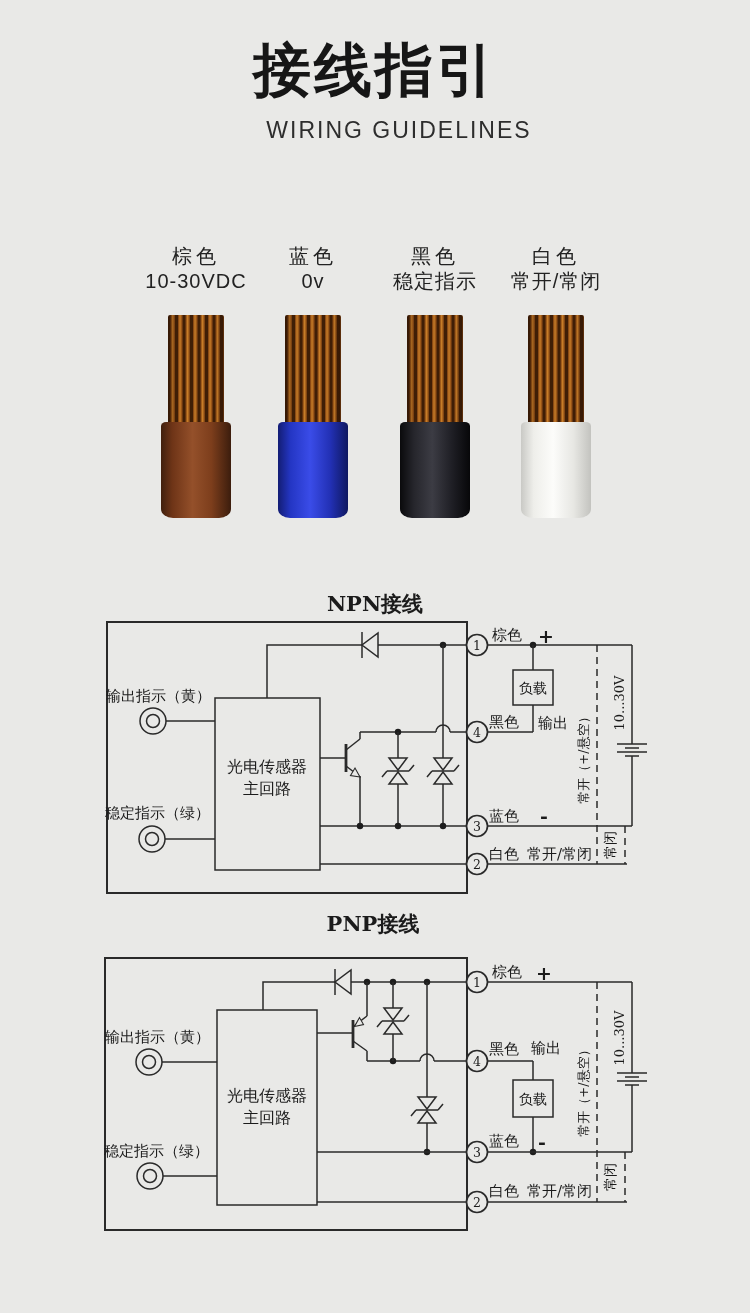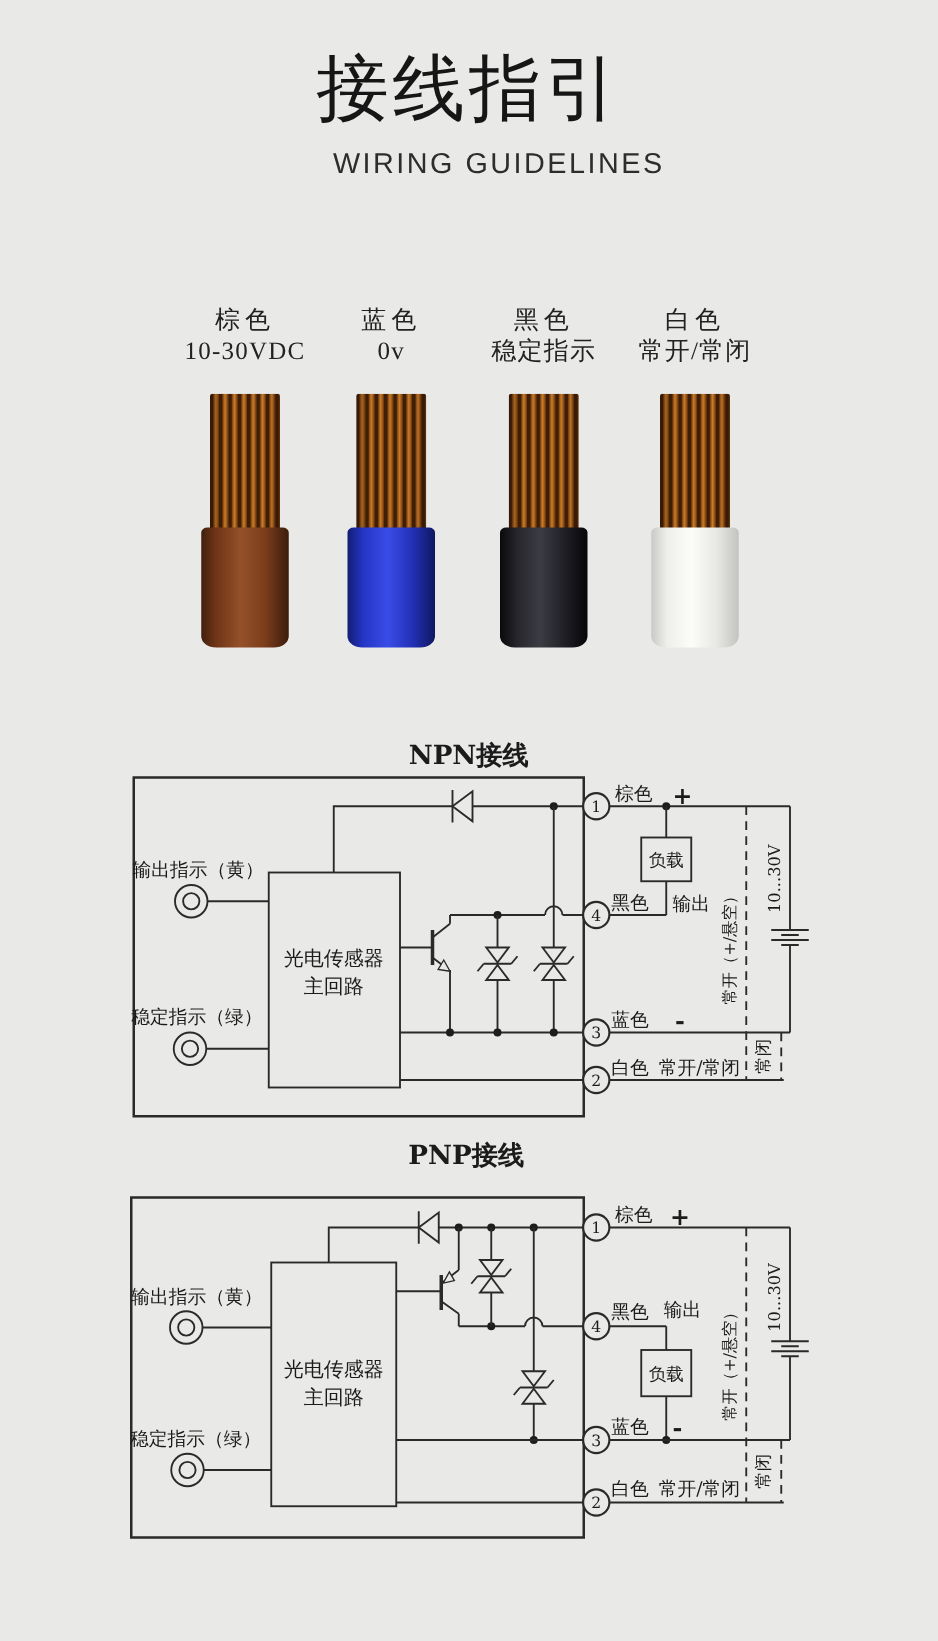--- a/index.html
+++ b/index.html
@@ -1,29 +1,29 @@
 <!DOCTYPE html>
 <html><head>
 <meta charset="utf-8">
 <style>
   html,body{margin:0;padding:0;}
   body{background:#e9e9e7;}
   .page{position:relative;width:750px;height:1313px;background:#e9e9e7;overflow:hidden;
         font-family:"Liberation Sans",sans-serif;color:#1b1b1b;}
   
   .title{position:absolute;top:32px;left:0;width:750px;text-align:center;
-         font-size:58px;font-weight:400;letter-spacing:3px;color:#161616;}
+         font-size:58px;font-weight:700;letter-spacing:3px;color:#161616;}
   .subtitle{position:absolute;top:117px;left:0;width:750px;text-align:center;
             font-size:23px;font-weight:400;letter-spacing:2px;color:#2d2d2d;padding-left:24px;}
   
   .wire-col{position:absolute;top:0;width:130px;height:530px;}
   .w-label{position:absolute;top:244px;left:0;width:130px;text-align:center;
            font-size:20px;line-height:25px;color:#222;}
   .w-label .l1{letter-spacing:4px;}
-  .w-label .l2{letter-spacing:1px;font-family:Liberation Serif, serif;}
+  .w-label .l2{letter-spacing:1px;}
   .wire-art{position:absolute;top:315px;left:0;width:130px;height:205px;}
   .strands{position:absolute;top:0;left:37px;width:56px;height:108px;
     background:
       linear-gradient(90deg,rgba(46,20,4,.55) 0,rgba(46,20,4,0) 14%,rgba(46,20,4,0) 86%,rgba(46,20,4,.55) 100%),
       repeating-linear-gradient(90deg,#3f1e06 0px,#3f1e06 2px,#8a4a14 3px,#c77d28 4.5px,#9a5618 6px,#52280a 7.5px);
     border-radius:2px 2px 0 0;}
   .sleeve{position:absolute;top:107px;left:30px;width:70px;height:96px;
           border-radius:5px 5px 12px 12px / 4px 4px 9px 9px;}
   .sleeve-brown{background:linear-gradient(90deg,#40200e 0%,#6e3417 16%,#94502a 45%,#7d3e1c 72%,#3c1d0d 100%);}
   .sleeve-blue{background:linear-gradient(90deg,#131d74 0%,#2436c4 18%,#3a4ce8 46%,#2230b4 75%,#0f1860 100%);}

